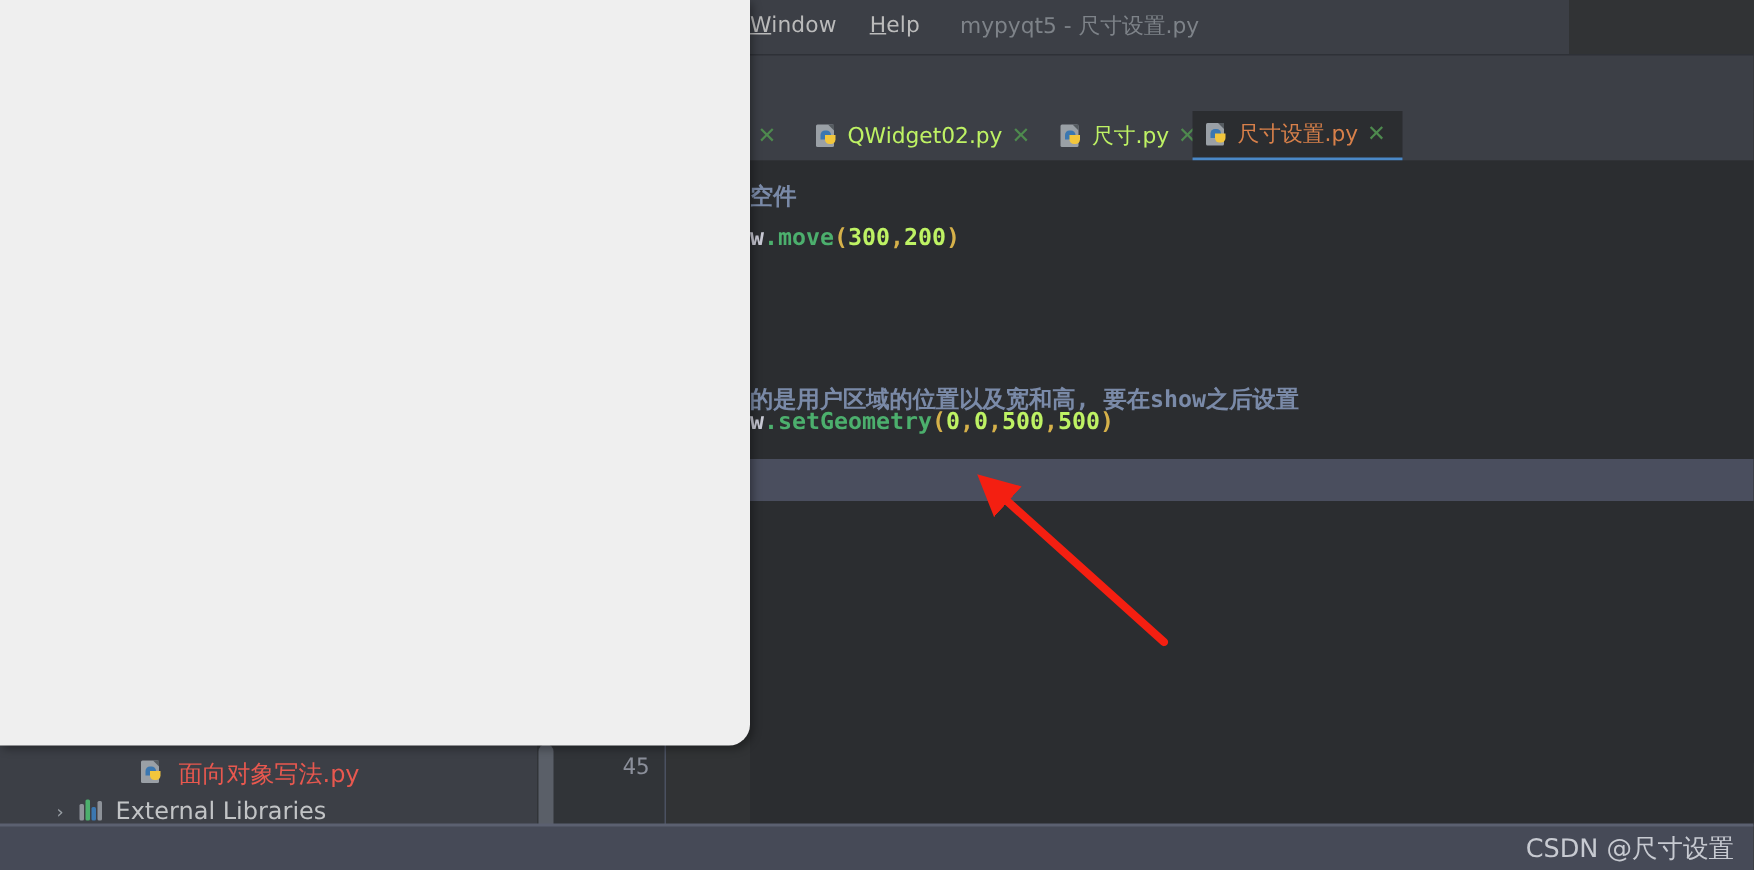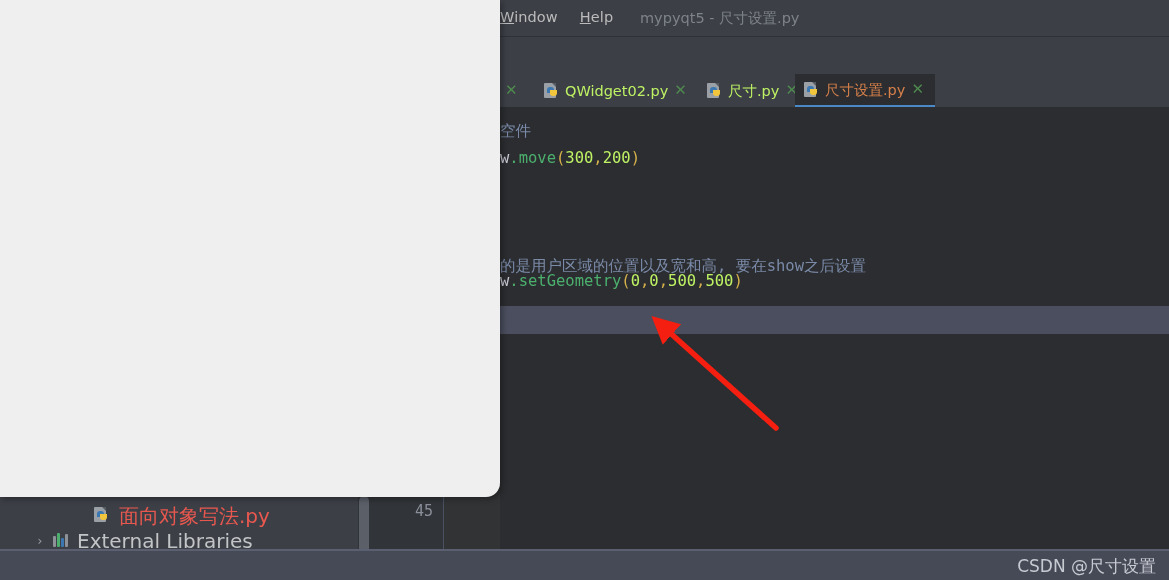--- a/index.html
+++ b/index.html
@@ -8,21 +8,21 @@
     background:#2b2b2b;
     font-family:"DejaVu Sans","Liberation Sans",sans-serif;
     -webkit-font-smoothing:antialiased;
   }
   #app{position:absolute;inset:0;width:1169px;height:580px;background:#3c3f41;}
 
   
   .ide{position:absolute;left:0;top:0;width:1169px;height:580px;background:#313335;}
 
   
-  .menubar{position:absolute;left:0;top:0;width:1169px;height:36px;background:#3c3f46;}
+  .menubar{position:absolute;left:0;top:0;width:1046px;height:36px;background:#3c3f46;}
   .menu-items{position:absolute;left:500px;top:7px;display:flex;align-items:center;gap:22px;}
   .menu-item{color:#bbbbbb;font-size:14.5px;letter-spacing:.1px;line-height:20px;}
   .menu-item .mn{text-decoration:underline;}
   .win-title{position:absolute;left:640px;top:8px;color:#7e8389;font-size:14.5px;line-height:20px;white-space:nowrap;}
 
   
   .toolbar{position:absolute;left:500px;top:36px;width:669px;height:38px;background:#3c3f46;border-top:1px solid #2e3137;}
 
   
   .tabbar{position:absolute;left:500px;top:74px;width:669px;height:33px;background:#3c3f46;}
@@ -35,38 +35,38 @@
   .pyicon{position:relative;width:15px;height:16px;flex:0 0 15px;}
   .pyicon .doc{position:absolute;left:0;top:0;width:12px;height:15px;background:#9aa0a6;border-radius:1px;}
   .pyicon .doc:after{content:"";position:absolute;right:0;top:0;border-left:4px solid transparent;border-top:4px solid #555b60;}
   .pyicon .sn1{position:absolute;left:3px;top:4px;width:7px;height:6px;background:#3b77b0;border-radius:3px 3px 0 0;}
   .pyicon .sn2{position:absolute;left:6px;top:7px;width:7px;height:6px;background:#f2c63c;border-radius:0 0 3px 3px;}
 
   
   .editor{position:absolute;left:500px;top:107px;width:669px;height:443px;background:#2b2d30;}
   .gutter{position:absolute;left:-130px;top:0;width:74px;height:443px;background:#313438;border-right:1px solid #4b5161;box-sizing:border-box;}
   .lineno{position:absolute;right:10px;color:#8b8f9a;font-family:"DejaVu Sans Mono","Liberation Mono",monospace;font-size:15px;}
-  .codearea{position:absolute;left:0;top:0;width:669px;height:443px;}
+  .codearea{position:absolute;left:0;top:0;width:669px;height:443px;font-weight:bold;}
   .cline{position:absolute;left:0;white-space:pre;font-family:"DejaVu Sans Mono","Liberation Mono",monospace;font-size:15.5px;line-height:20px;}
   .hl-band{position:absolute;left:0;width:669px;background:#4a4e5e;}
   .c-com{color:#7a8aa8;}
   .c-fn{color:#4caf6d;}
   .c-var{color:#c9c9d4;}
   .c-par{color:#d6b14a;}
   .c-num{color:#bef264;}
 
   
   .statusbar{position:absolute;left:0;top:550px;width:1169px;height:30px;background:#464a57;border-top:1px solid #5b6070;box-sizing:border-box;}
   .watermark{position:absolute;right:13px;top:555px;color:#c7cad1;font-size:17px;line-height:22px;white-space:nowrap;}
 
   
   .sidebar{position:absolute;left:0;top:0;width:358px;height:580px;background:#3c3f46;}
   .tree-row{position:absolute;left:0;width:358px;height:25px;display:flex;align-items:center;}
   .arrow{width:16px;margin-left:32px;color:#9aa0a6;font-size:12px;text-align:center;flex:0 0 16px;}
-  .tree-label{font-size:20px;color:#c2c4c6;margin-left:8px;white-space:nowrap;line-height:18px;}
+  .tree-label{font-size:16px;color:#c2c4c6;margin-left:8px;white-space:nowrap;line-height:18px;}
   .tree-label.py{color:#e8584f;}
   .ico{width:17px;height:17px;flex:0 0 17px;position:relative;margin-left:4px;}
   .ico-lib i{position:absolute;bottom:2px;width:3px;border-radius:1px;}
   .ico-scr .sq{position:absolute;left:1px;top:1px;width:12px;height:12px;background:#8a9098;border-radius:2px;
                font-family:"DejaVu Sans Mono",monospace;font-size:9px;color:#31343a;text-align:center;line-height:12px;}
   .ico-scr .clk{position:absolute;right:0;bottom:0;width:10px;height:10px;border-radius:50%;background:#4a90d9;border:1px solid #2b2d30;box-sizing:border-box;}
   .ico-scr .clk:after{content:"";position:absolute;left:4px;top:1.5px;width:1px;height:4px;background:#fff;}
 
   
   .vscroll{position:absolute;left:358px;top:0;width:12px;height:580px;background:#313438;}

